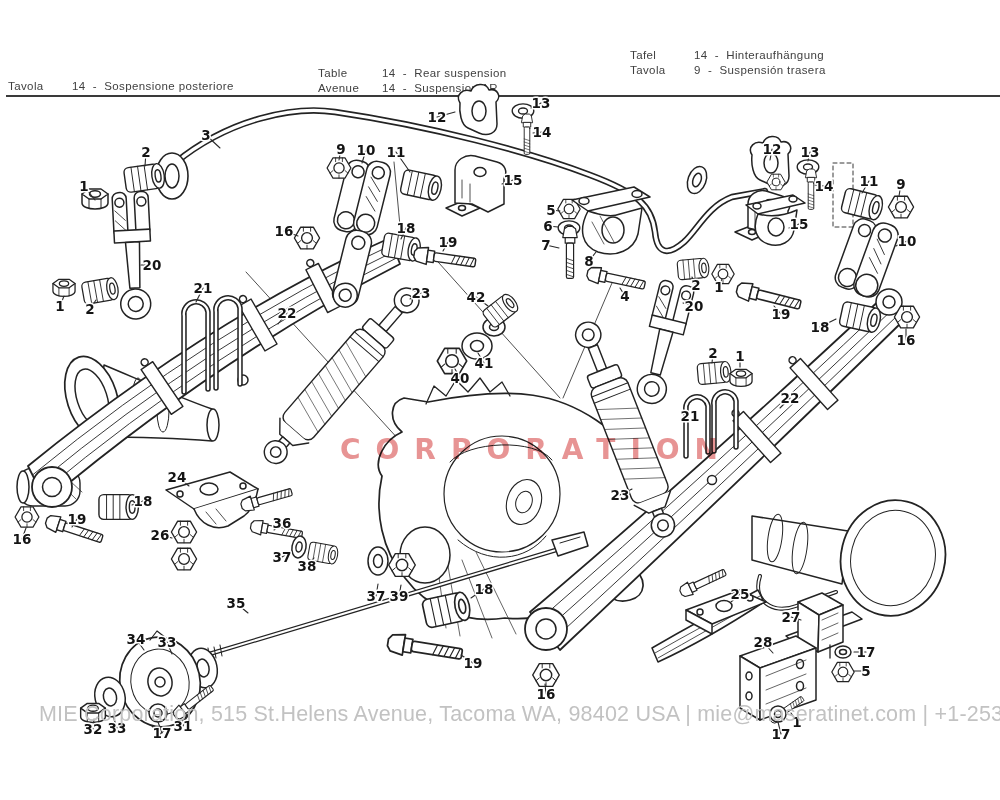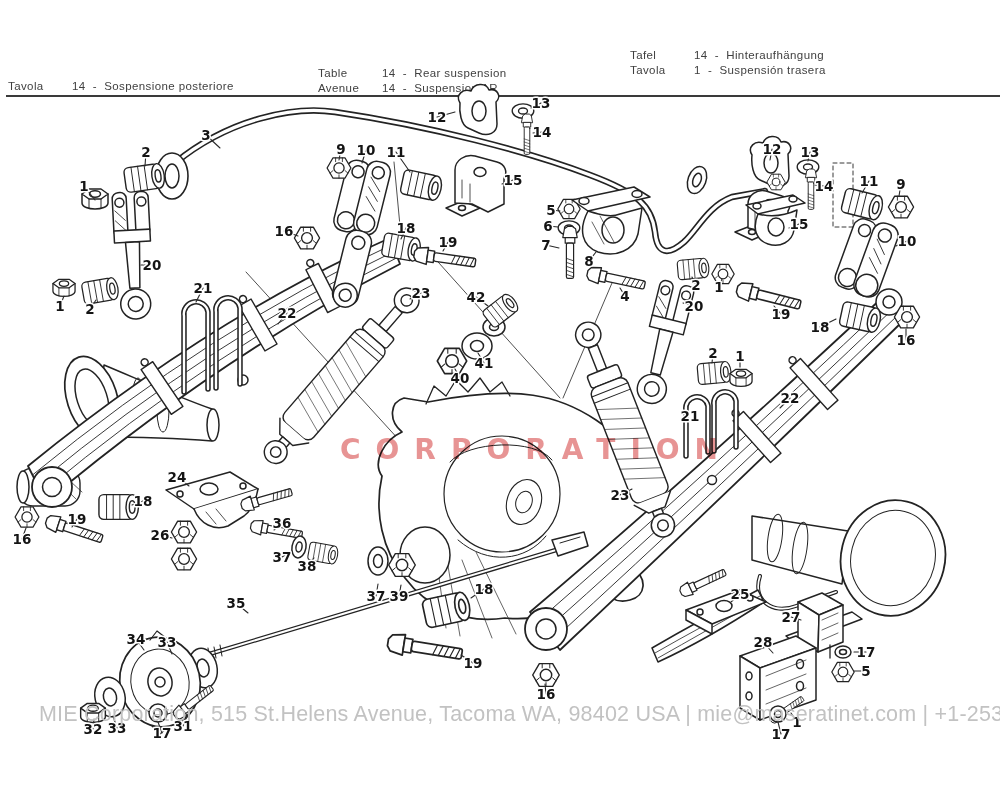--- a/index.html
+++ b/index.html
@@ -41,21 +41,21 @@
     </div>
     <div>
       <span class="lbl">Avenue</span><span class="txt">14  -  Suspension AR</span>
     </div>
   </div>
   <div class="hdr hdr-r">
     <div>
       <span class="lbl">Tafel</span><span class="txt">14  -  Hinteraufhängung</span>
     </div>
     <div>
-      <span class="lbl">Tavola</span><span class="txt">1  -  Suspensión trasera</span>
+      <span class="lbl">Tavola</span><span class="txt">9  -  Suspensión trasera</span>
     </div>
   </div>
   <div class="rule"></div>
 
   <svg class="art" width="1000" height="800" viewBox="0 0 1000 800" stroke="#232323" stroke-width="1.5" fill="none" stroke-linecap="round" stroke-linejoin="round">
     <defs>
       <g id="bolt">
         <path d="M-34,-7 L-23,-9 L-23,9 L-34,7 L-37,3 L-37,-3 Z" fill="#fff"></path>
         <rect x="-23" y="-6" width="7" height="12" fill="#fff"></rect>
         <rect x="-16" y="-4.5" width="44" height="9" rx="2" fill="#f

